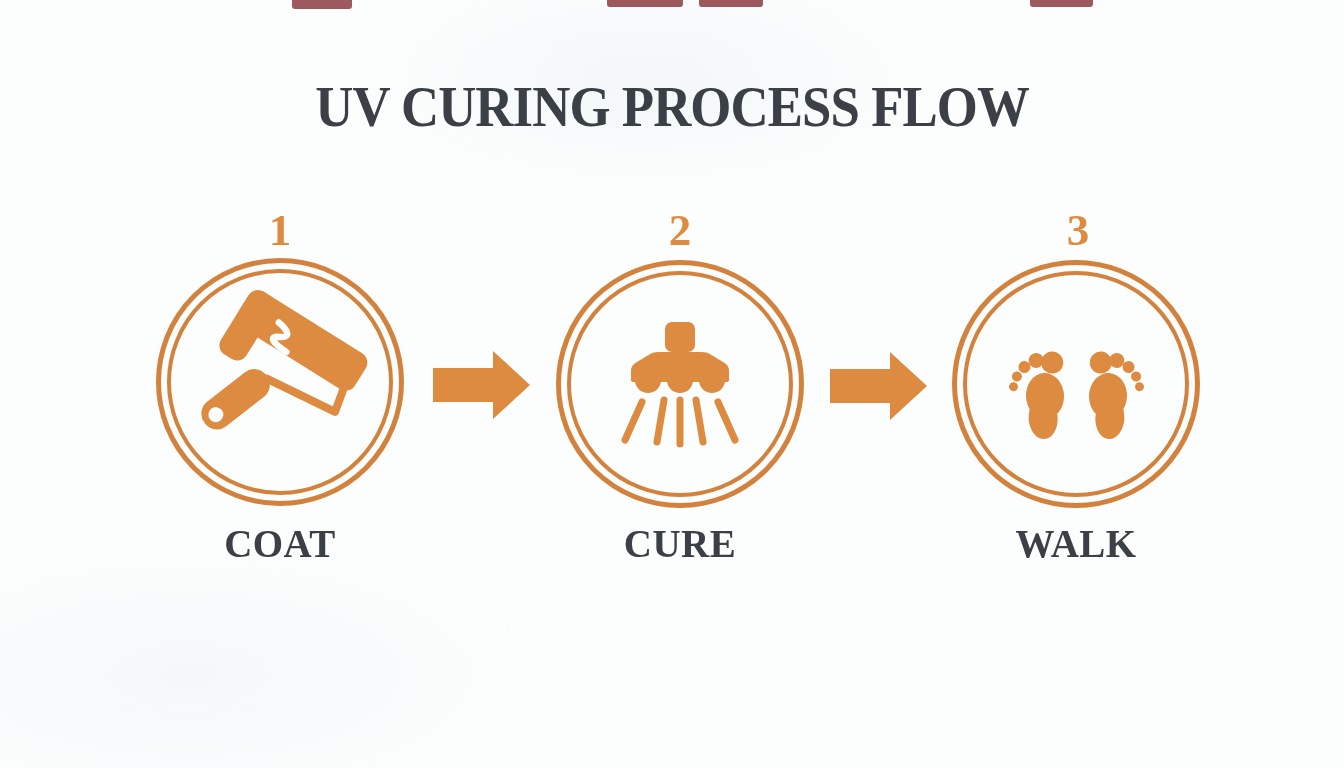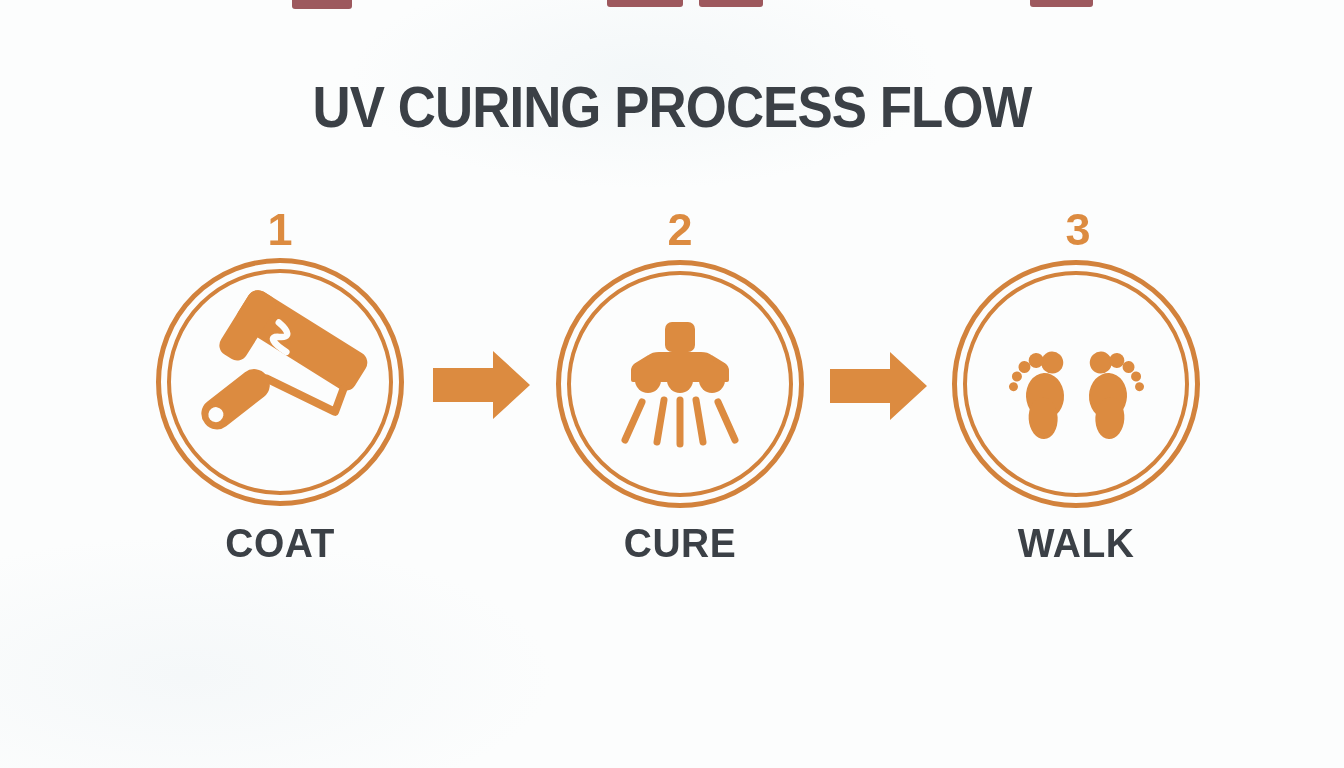--- a/index.html
+++ b/index.html
@@ -1,20 +1,20 @@
 <!DOCTYPE html>
 <html style="--accent: #DC8B40; --ring: #D2823C; --text: #3B4046; --artifact: #7D2128; --bg: #FCFDFD;"><head>
 <meta charset="utf-8">
 <style>
   html,body{margin:0;padding:0;}
   .stage{
     position:relative;
     width:1344px;height:768px;
     overflow:hidden;
-    font-family:Liberation Sans, sans-serif;
+    font-family:Liberation Serif, serif;
     background:
       radial-gradient(420px 160px at 48% 10%, rgba(226,236,240,.35), transparent 70%),
       radial-gradient(520px 200px at 14% 88%, rgba(228,236,240,.30), transparent 70%),
       var(--bg,#FCFDFD);
   }
   .page-title{
     position:absolute;left:0;right:0;top:78px;
     text-align:center;
     font-size:58px;line-height:58px;font-weight:bold;
     letter-spacing:-1px;

